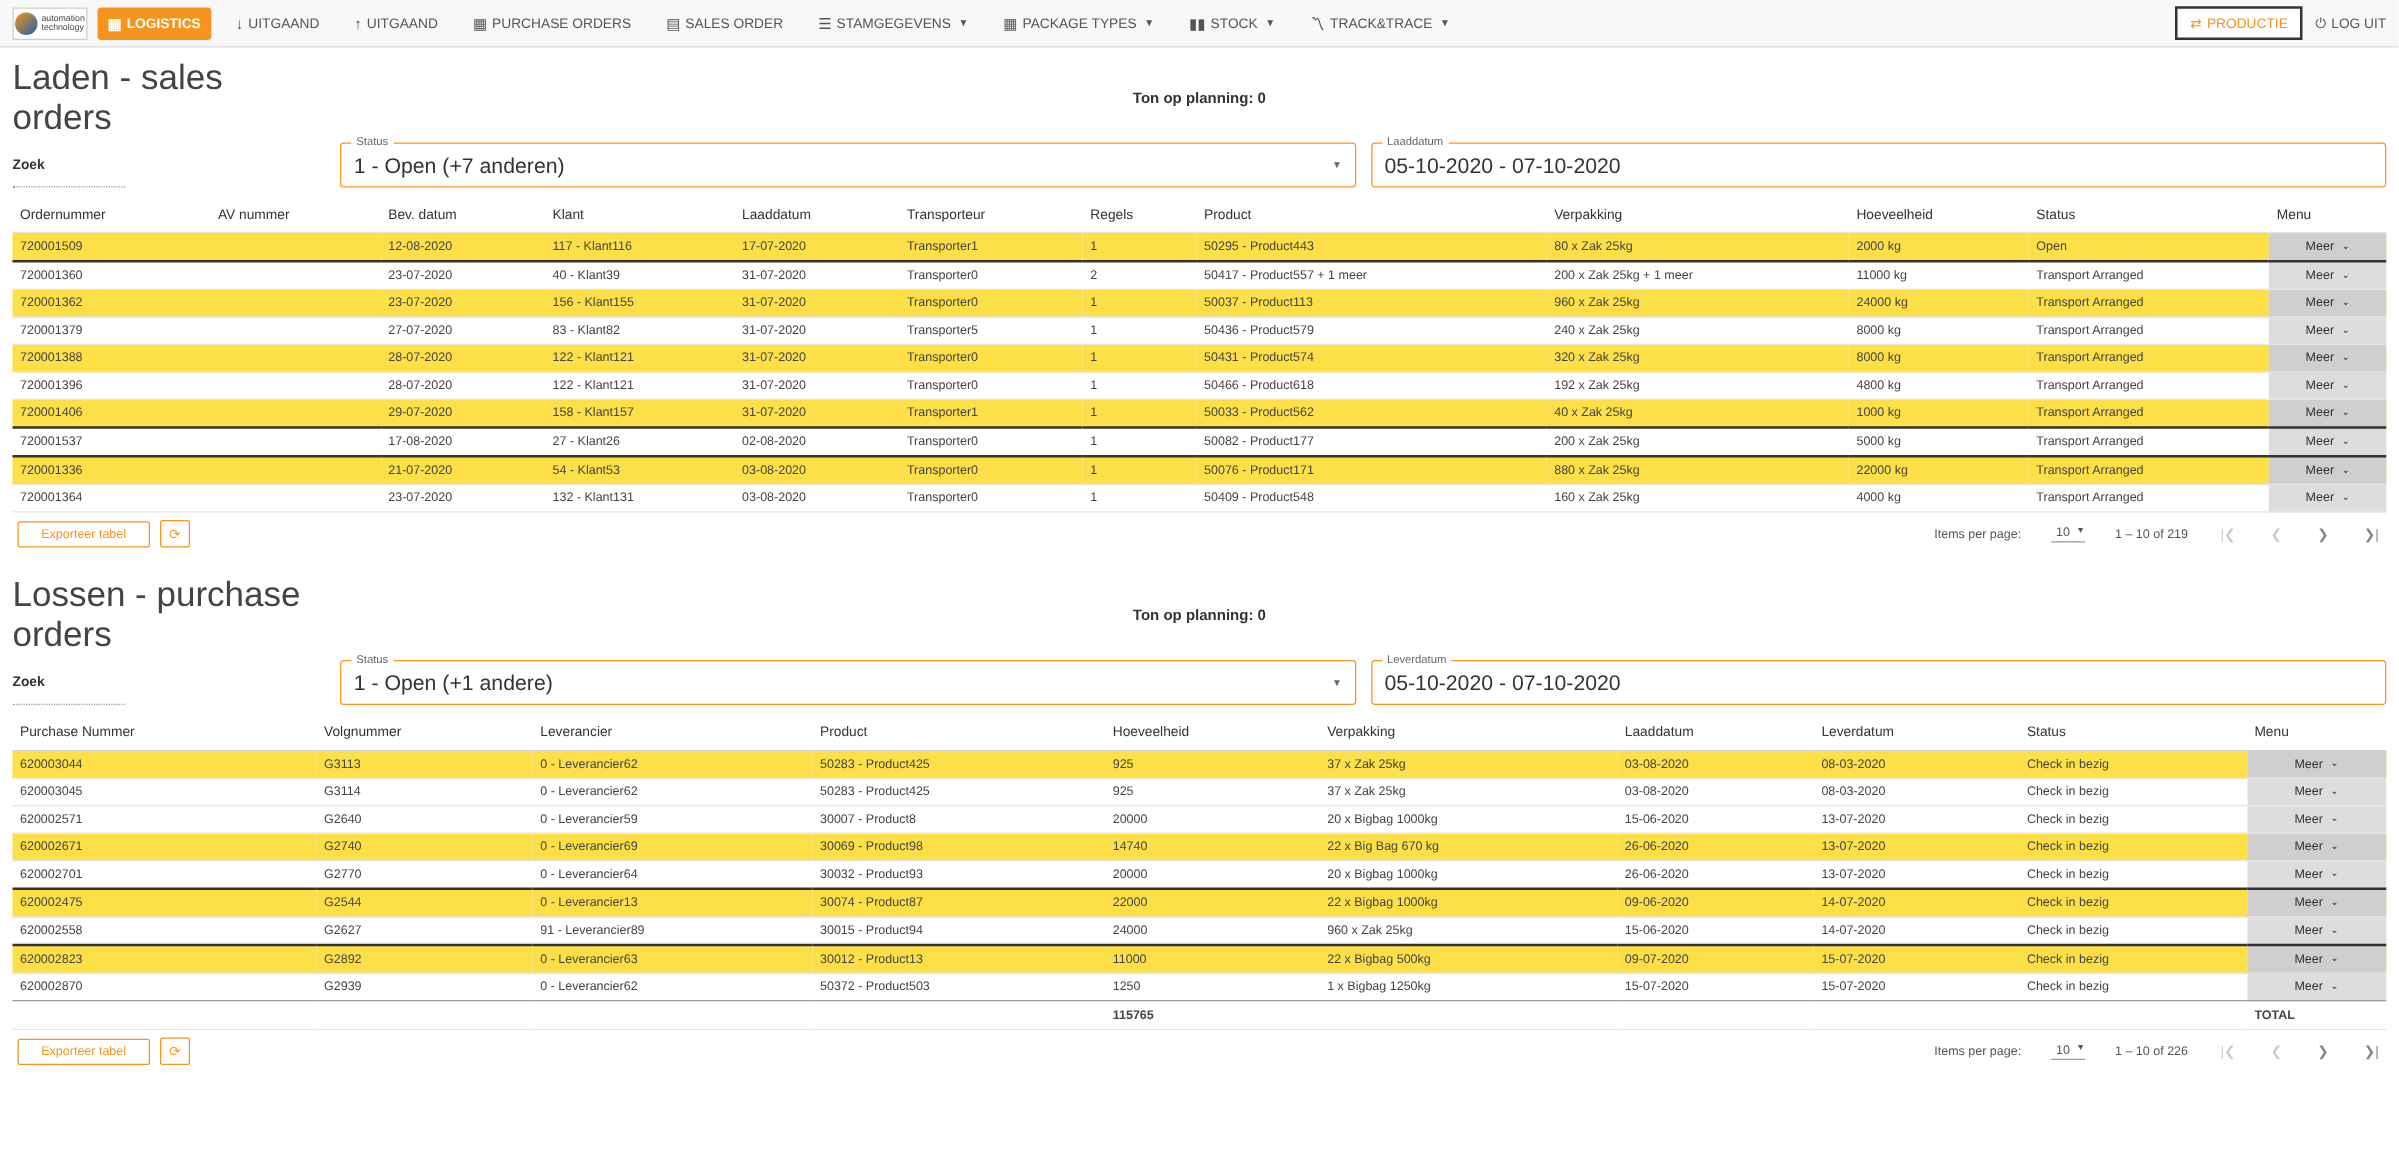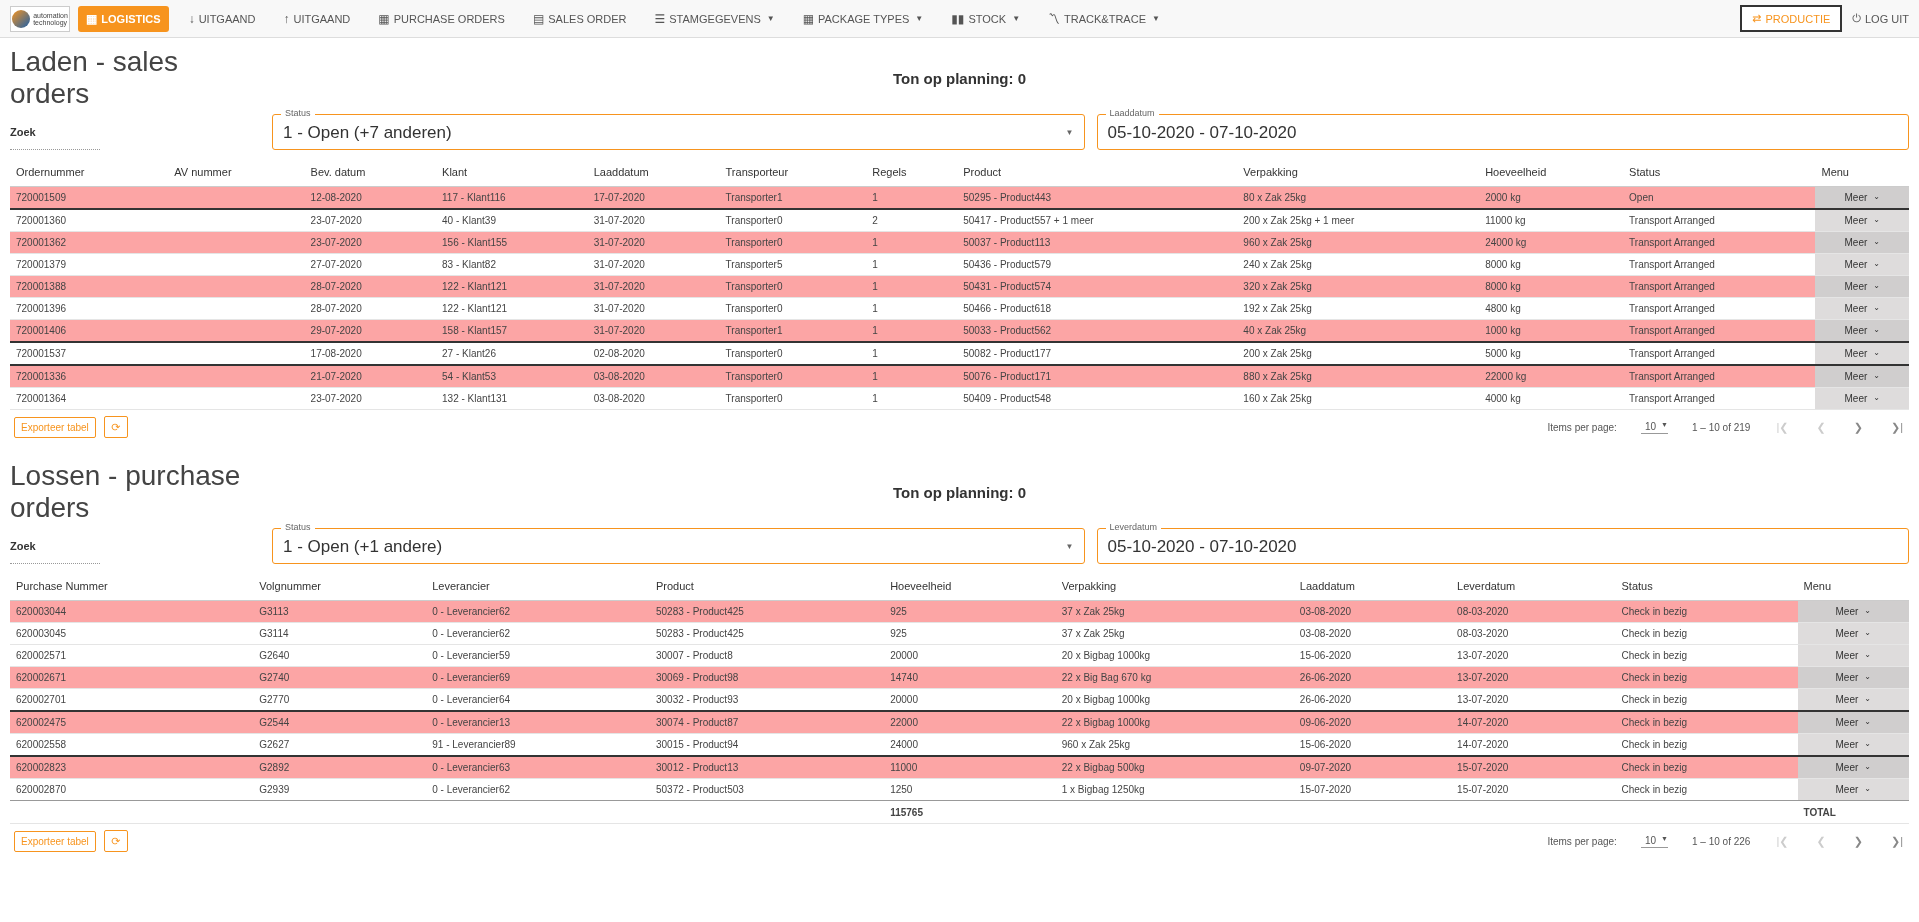--- a/index.html
+++ b/index.html
@@ -11,42 +11,42 @@
 .nav-item { display: flex; align-items: center; gap: 4px; color: #555; cursor: pointer; padding: 6px 8px; font-size: 11px; }
 .nav-item.active { background: #f7941e; color: #fff; border-radius: 3px; font-weight: bold; }
 .nav-icon { font-size: 12px; }
 .caret { font-size: 8px; margin-left: 2px; }
 .nav-right { display: flex; align-items: center; gap: 10px; }
 .btn-prod { border: 2px solid #333; padding: 5px 10px; color: #f7941e; font-size: 11px; cursor: pointer; background: #fff; display: flex; align-items: center; gap: 4px; }
 .logout { display: flex; align-items: center; gap: 4px; cursor: pointer; color: #555; }
 .section { padding: 8px 10px; }
 .section-head { display: flex; align-items: center; gap: 20px; margin-bottom: 4px; }
 .section-title { font-size: 28px; color: #444; flex: 0 0 250px; }
-.ton { font-size: 15px; color: #333; font-weight: bold; flex: 1; text-align: center; }
+.ton { font-size: 12px; color: #333; font-weight: bold; flex: 1; text-align: center; }
 .filters { display: flex; gap: 12px; align-items: flex-end; margin-bottom: 8px; }
 .zoek-wrap { flex: 0 0 250px; }
 .zoek-label { font-size: 11px; color: #333; font-weight: bold; margin-bottom: 2px; }
 .zoek-underline { border-bottom: 1px dotted #999; width: 90px; height: 10px; }
 .field-box { border: 1px solid #f7941e; border-radius: 3px; position: relative; padding: 8px 10px 6px; flex: 1; }
 .field-label { position: absolute; top: -7px; left: 8px; background: #fff; padding: 0 4px; font-size: 9px; color: #666; }
 .field-val { font-size: 17px; color: #333; }
 .field-caret { position: absolute; right: 10px; top: 50%; transform: translateY(-50%); font-size: 8px; color: #666; }
 table { width: 100%; border-collapse: collapse; }
 th { text-align: left; font-size: 11px; font-weight: normal; color: #333; padding: 8px 6px; border-bottom: 1px solid #ccc; background: #fff; }
 td { font-size: 10px; padding: 5px 6px; color: #444; }
 tbody tr { border-bottom: 1px solid #e5e5e5; }
-tbody tr.stripe { background: #fca5a5; }
+tbody tr.stripe { background: #fde047; }
 tbody tr.thick-top { border-top: 2px solid #333; }
 tbody tr.thick-bottom { border-bottom: 2px solid #333; }
 .meer-cell { background: #dedcdc; text-align: center; }
 tbody tr.stripe .meer-cell { background: #d0cece; }
 .meer-btn { display: inline-flex; gap: 6px; cursor: pointer; font-size: 10px; color: #333; }
 .footer-row { display: flex; align-items: center; justify-content: space-between; padding: 6px 4px; }
 .footer-left { display: flex; gap: 8px; align-items: center; }
-.export-btn { border: 1px solid #f7941e; color: #f7941e; padding: 4px 6px; font-size: 10px; cursor: pointer; background: #fff; border-radius: 2px; }
+.export-btn { border: 1px solid #f7941e; color: #f7941e; padding: 4px 18px; font-size: 10px; cursor: pointer; background: #fff; border-radius: 2px; }
 .reload-btn { border: 1px solid #f7941e; color: #f7941e; width: 24px; height: 22px; display: flex; align-items: center; justify-content: center; cursor: pointer; border-radius: 2px; }
 .pager { display: flex; align-items: center; gap: 24px; font-size: 10px; color: #555; }
 .pager-sel { border-bottom: 1px solid #999; padding: 0 12px 1px 4px; position: relative; }
 .pager-car { position: absolute; right: 0; font-size: 7px; }
 .pager-btn { cursor: pointer; color: #888; font-size: 11px; padding: 0 2px; }
 .pager-btn.dis { color: #ccc; }
 .total-row td { font-weight: bold; border-top: 1px solid #999; padding-top: 6px; }
 </style>
 </head>
 <body>

